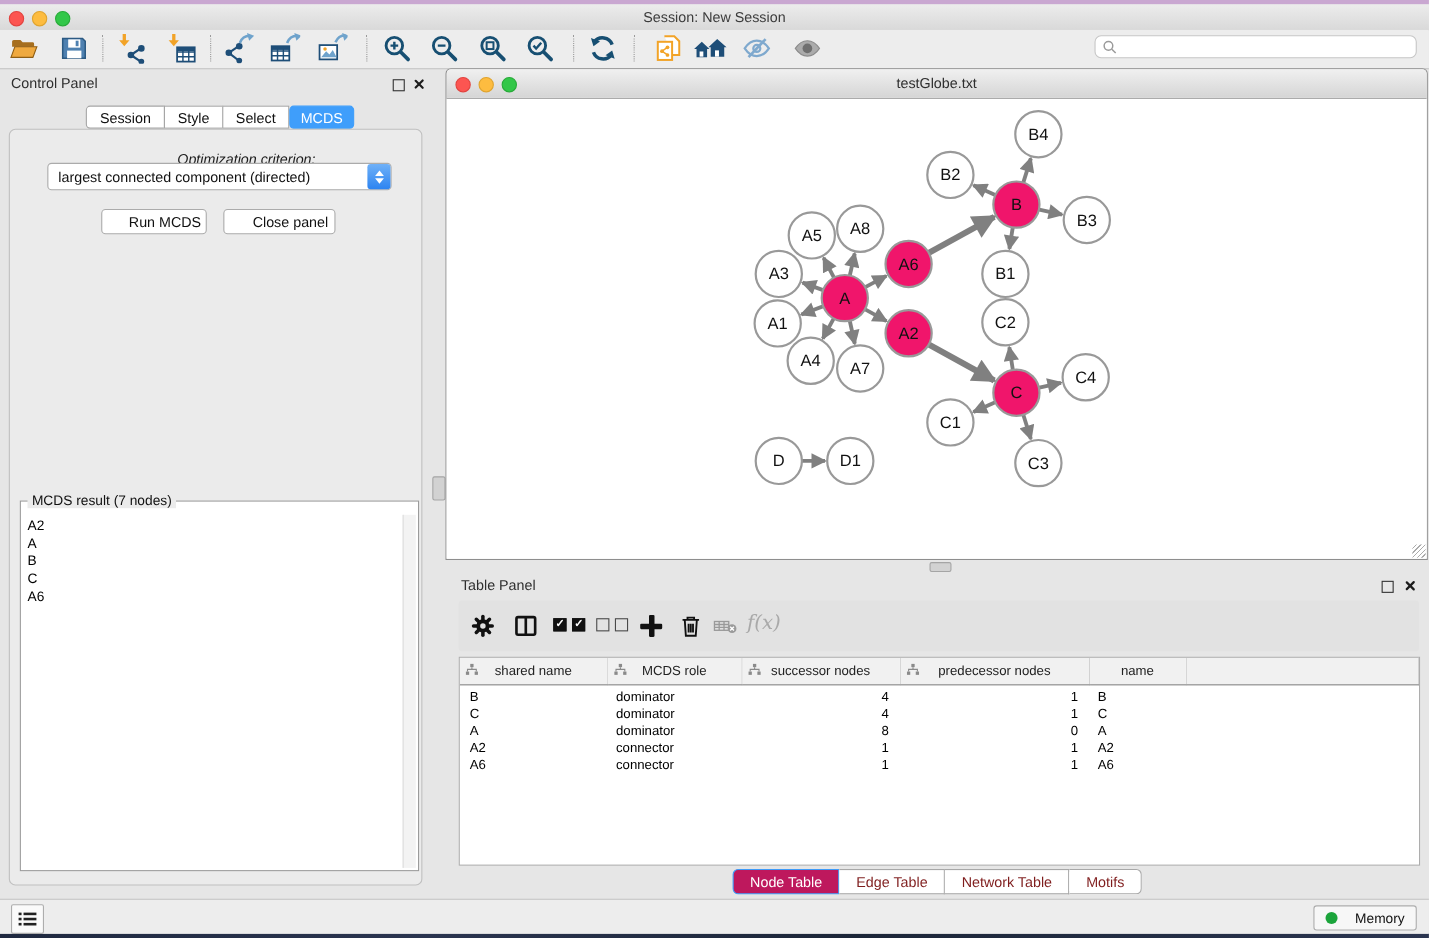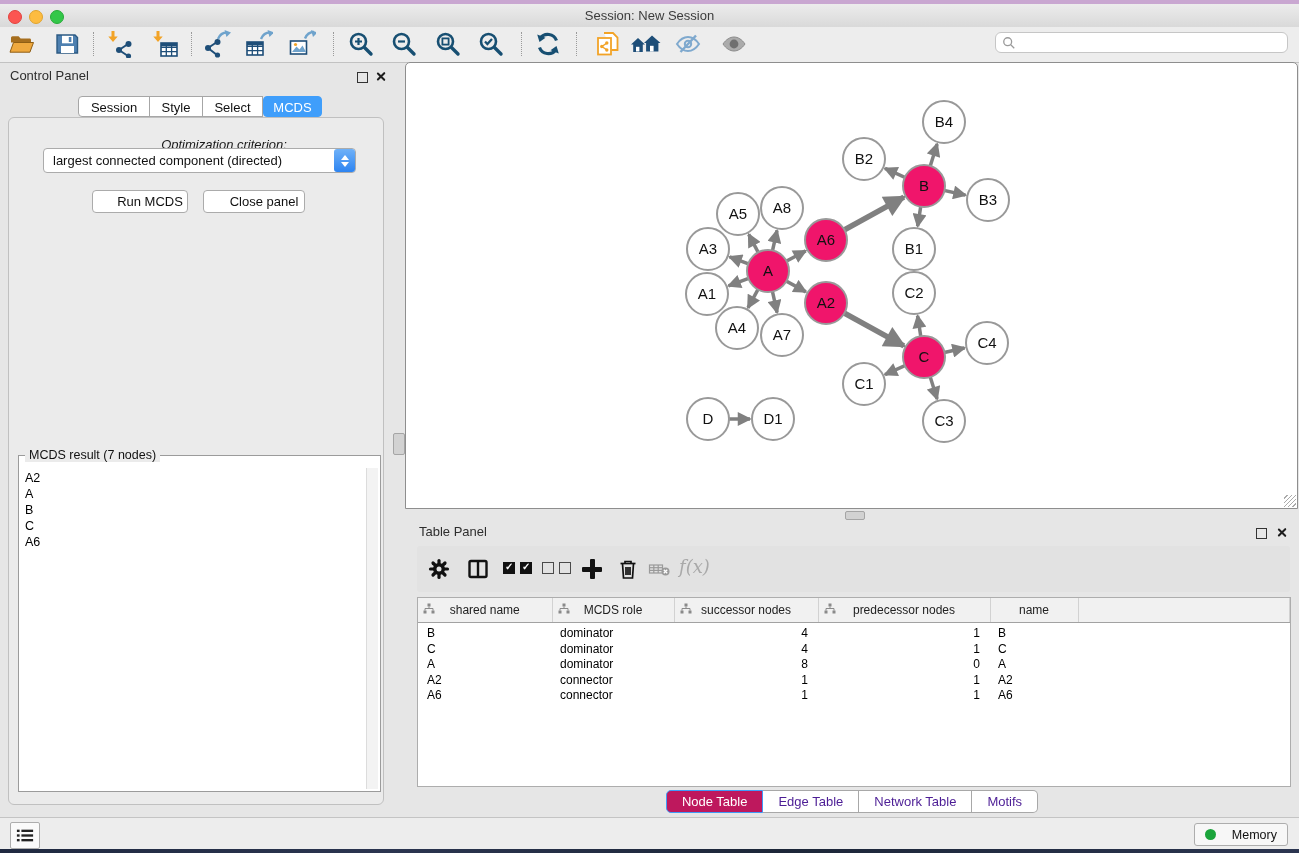--- a/index.html
+++ b/index.html
@@ -97,21 +97,21 @@
   table.node-table th .hdr-ic{position:absolute;left:5px;top:5px;width:12px;height:12px;}
   table.node-table td{font-size:12px;color:#000;height:15.6px;padding:0;line-height:15.6px;white-space:nowrap;overflow:hidden;}
   table.node-table td:nth-child(1){padding-left:9px;}
   table.node-table td:nth-child(2){padding-left:8px;margin-top:13px;}
   table.node-table td:nth-child(3),table.node-table td:nth-child(4){text-align:right;padding-right:10px;}
   table.node-table td:nth-child(5){padding-left:8px;}
   tbody tr:first-child td{padding-top:3px;}
 
   .tp-tabs{left:405px;top:790px;width:894px;height:21px;display:flex;justify-content:center;}
   .tp-tab{height:21px;line-height:21px;padding:0 15px;font-size:13px;background:#fff;border:1px solid #A8A8A8;
-    border-left-width:0;color:#4c1d95;cursor:pointer;}
+    border-left-width:0;color:#7f1d1d;cursor:pointer;}
   .tp-tab:first-child{border-left-width:1px;border-radius:5px 0 0 5px;}
   .tp-tab:last-child{border-radius:0 5px 5px 0;}
   .tp-tab.selected{background:#be185d;border-color:#3F9BF8;color:#fff;}
 
   
   .statusbar{left:0;top:817px;width:1299px;height:31px;background:#EDEDED;border-top:1px solid #C4C4C4;}
   .list-btn{position:absolute;left:10px;top:4px;width:28px;height:25px;background:#FAFAFA;border:1px solid #ADADAD;border-radius:2px;
     display:flex;align-items:center;justify-content:center;cursor:pointer;}
   .memory-btn{position:absolute;right:11px;top:5px;height:23px;padding:0 10px;background:#F7F7F7;border:1px solid #ADADAD;border-radius:3px;
     display:flex;align-items:center;gap:16px;font-size:12.5px;color:#111;cursor:pointer;box-sizing:border-box;}
@@ -322,20 +322,26 @@
       <div>C</div>
       <div>A6</div>
     </div>
   <div class="scroll-track"></div>
 </div>
 
 <div class="abs v-split-handle"></div>
 <div class="abs h-split-handle"></div>
 
 <div class="abs net-window">
+  <div class="net-titlebar">
+    <div class="tl red"></div>
+    <div class="tl yellow"></div>
+    <div class="tl green"></div>
+    <div class="net-title">testGlobe.txt</div>
+  </div>
   <div class="net-canvas">
     <svg width="891" height="419">
       <defs>
         <marker id="arrowhead" viewBox="0 0 4 4" refX="3.5" refY="2" markerWidth="4.2" markerHeight="4" orient="auto" markerUnits="strokeWidth">
           <path d="M0,0 L4,2 L0,4 z" fill="#808080"></path>
         </marker>
       </defs>
       <g id="edges-layer">
           <line x1="362" y1="181" x2="342.71216795515033" y2="144.35311911478558" stroke="#808080" stroke-width="3.5" marker-end="url(#arrowhead)"></line>
           <line x1="362" y1="181" x2="371.0105994701709" y2="140.4523023842309" stroke="#808080" stroke-width="3.5" marker-end="url(#arrowhead)"></line>

